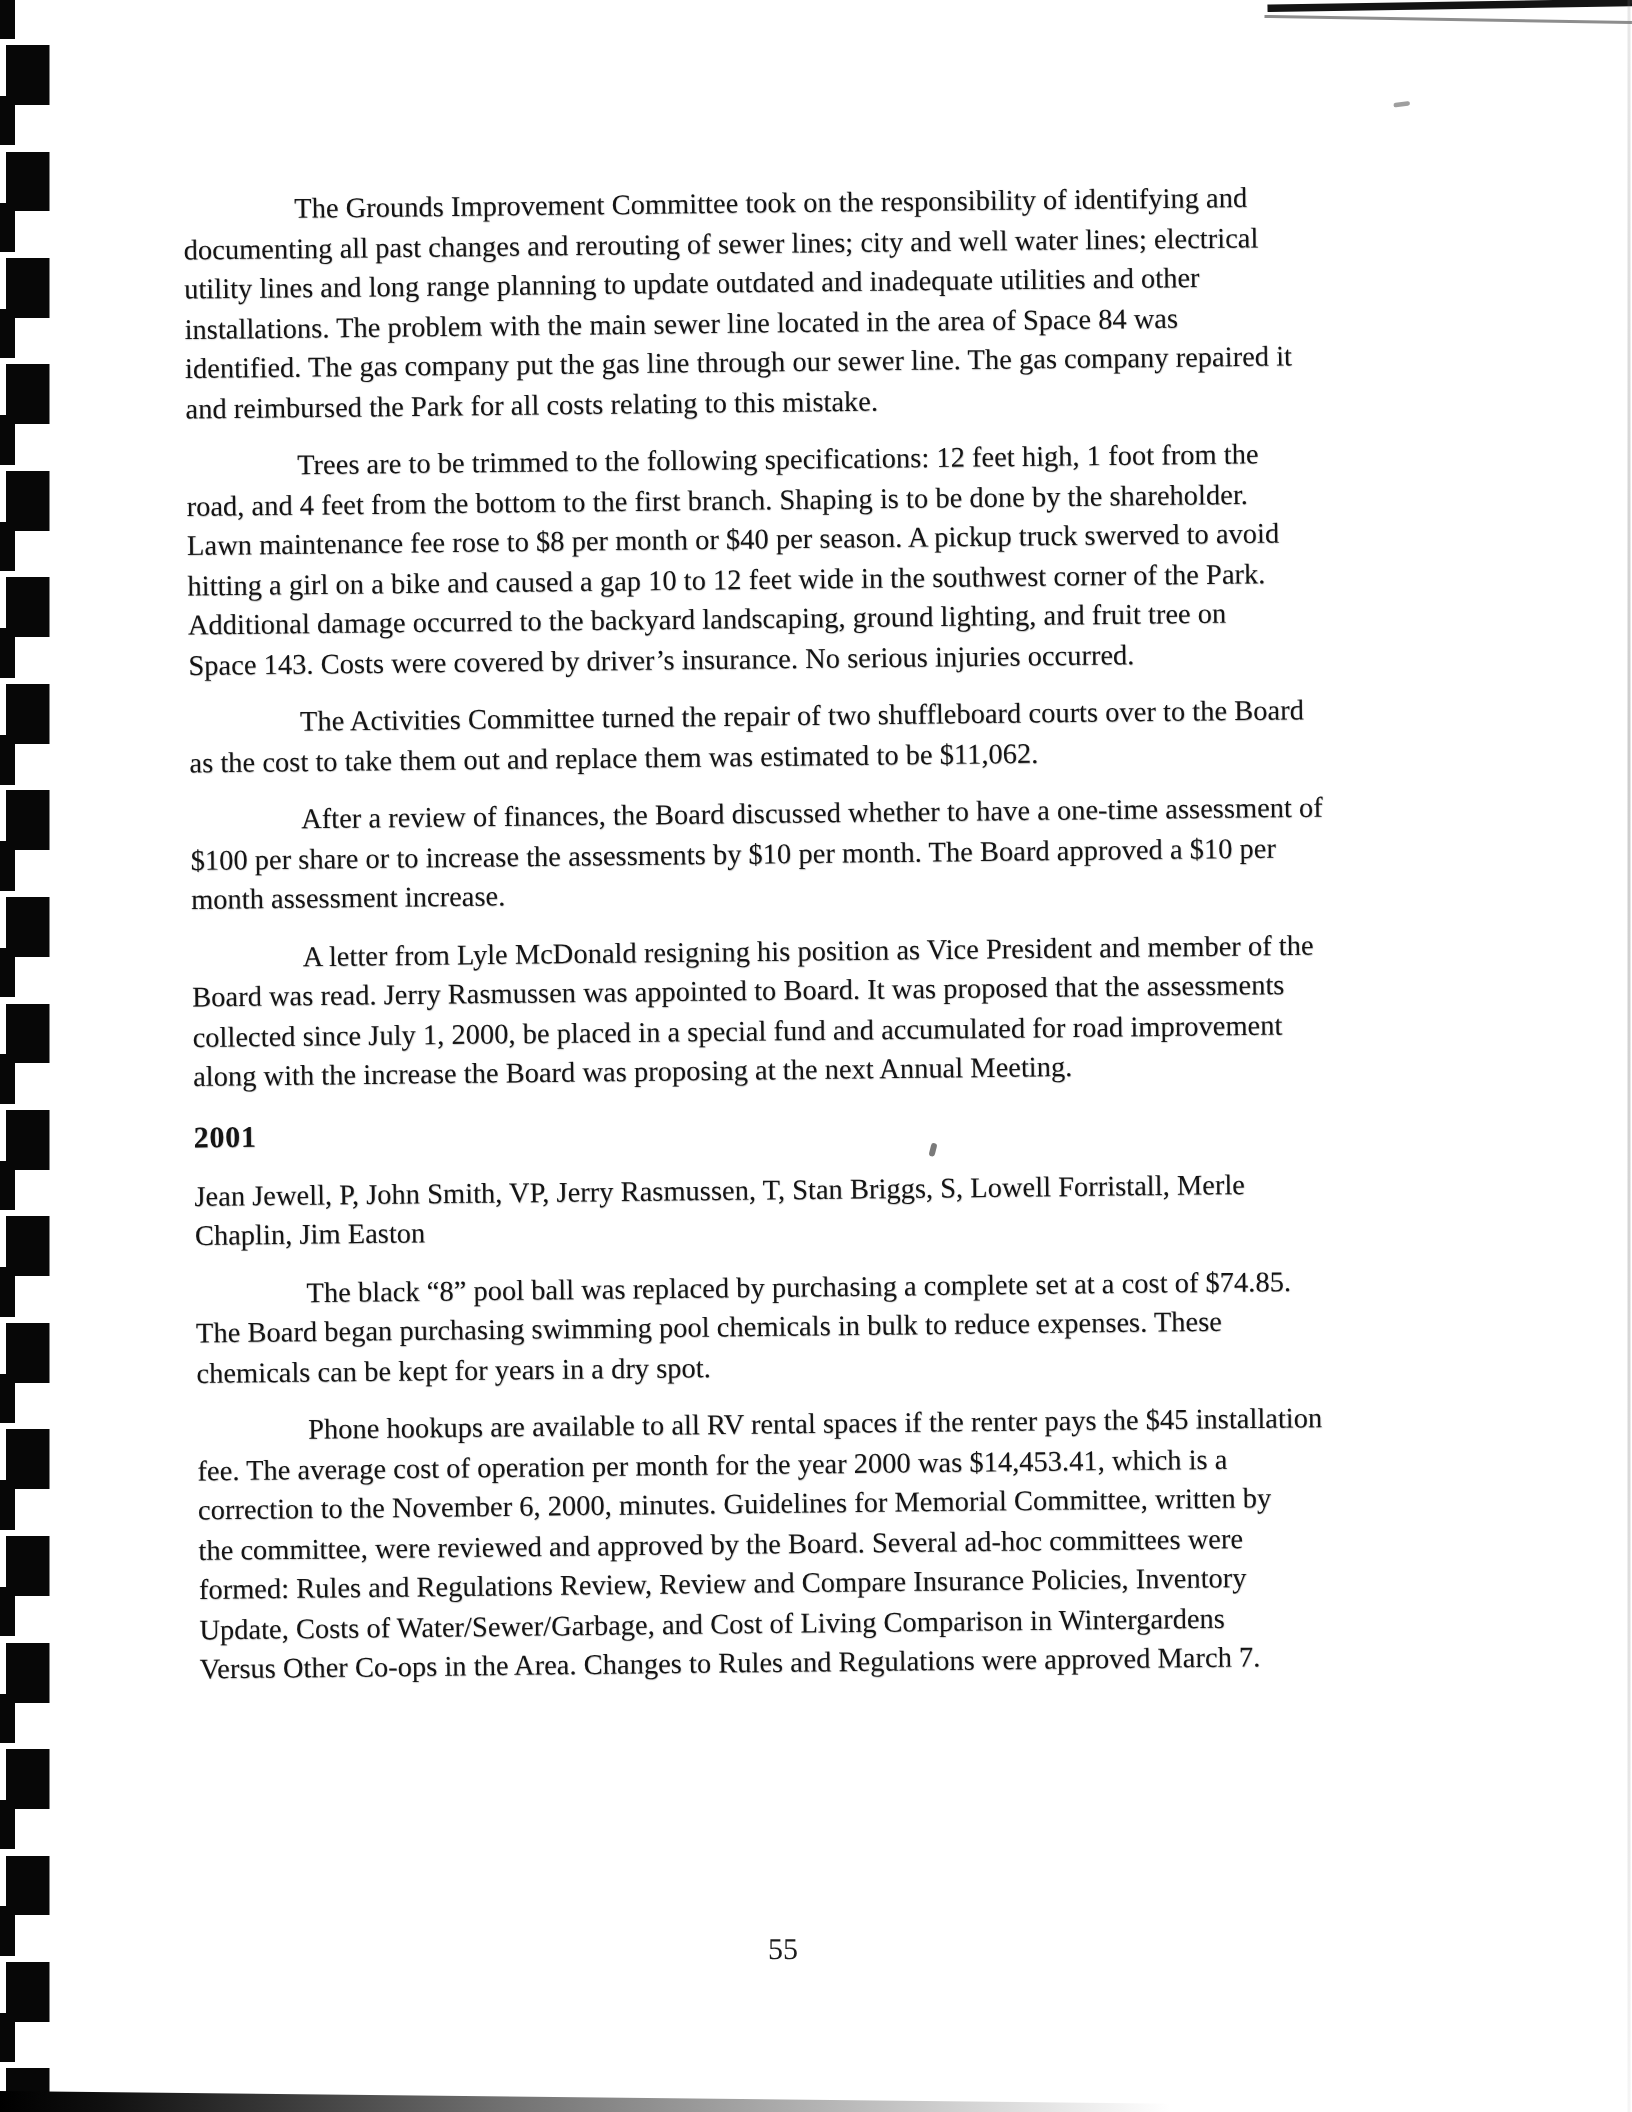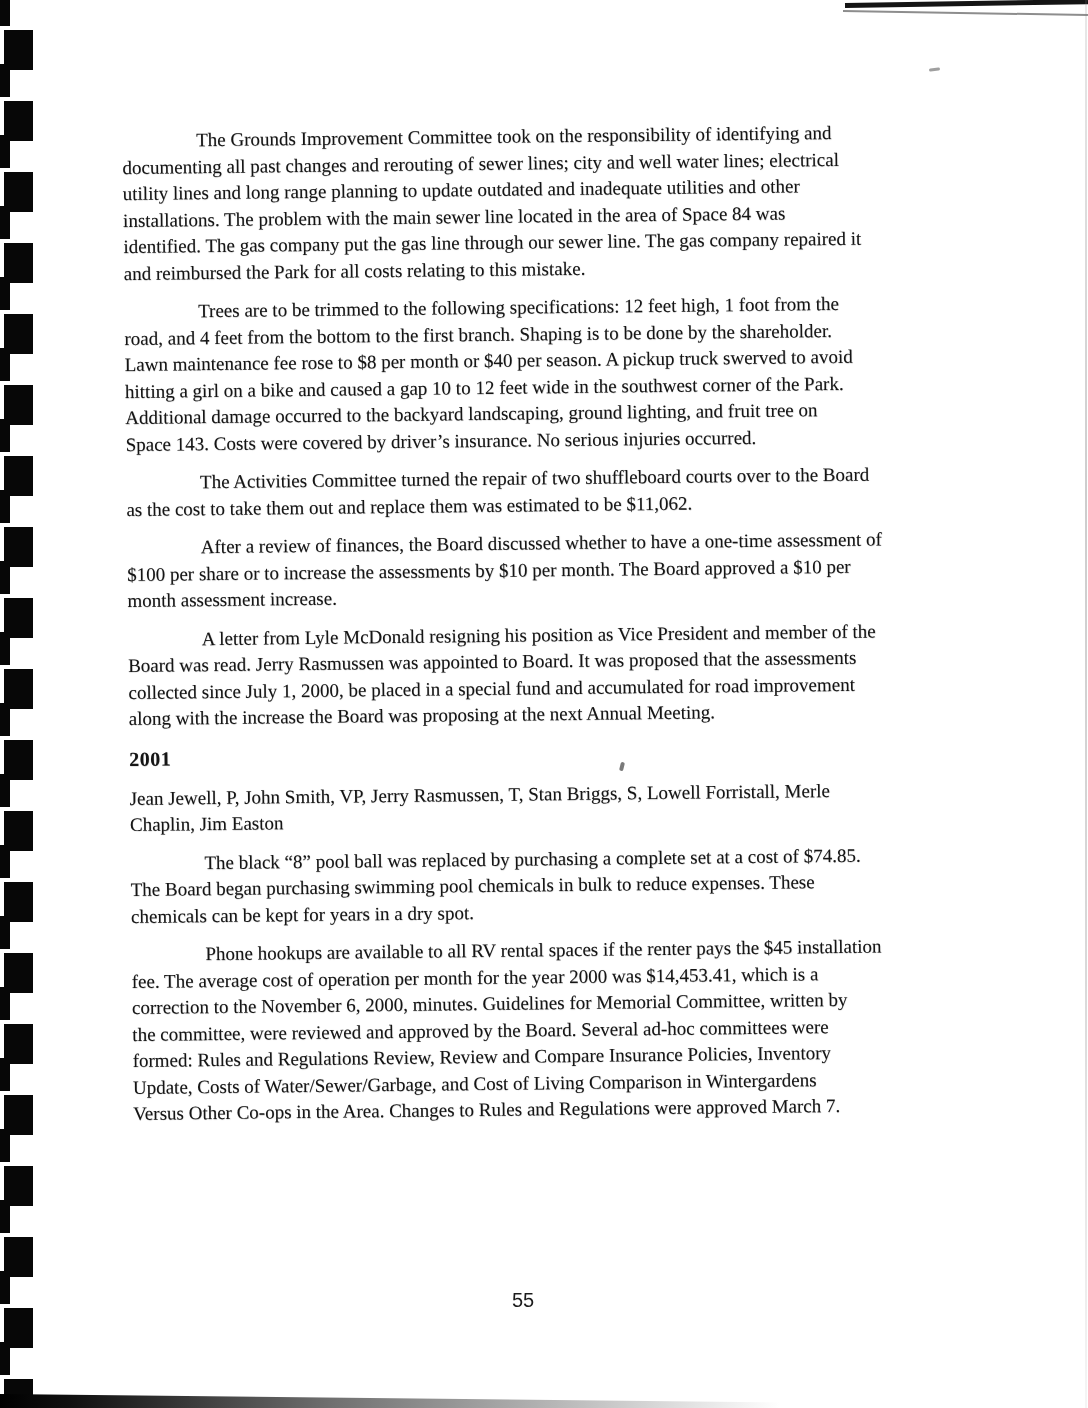--- a/index.html
+++ b/index.html
@@ -33,21 +33,21 @@
     font-weight: bold;
     margin: 15px 0 15px 0;
     letter-spacing: 0.5px;
     text-shadow: 0.3px 0.4px 0.7px rgba(25,25,25,0.38);
   }
 
   
   .page-number {
     position: absolute;
     left: 512px; top: 1289px;
-    font-family: Liberation Sans, sans-serif;
+    font-family: Liberation Serif, serif;
     font-size: 20px;
     color: #1c1c1c;
   }
 
   
   .binding {
     position: absolute;
     left: 0; top: 0;
     width: 34px; height: 1408px;
     background-image:

